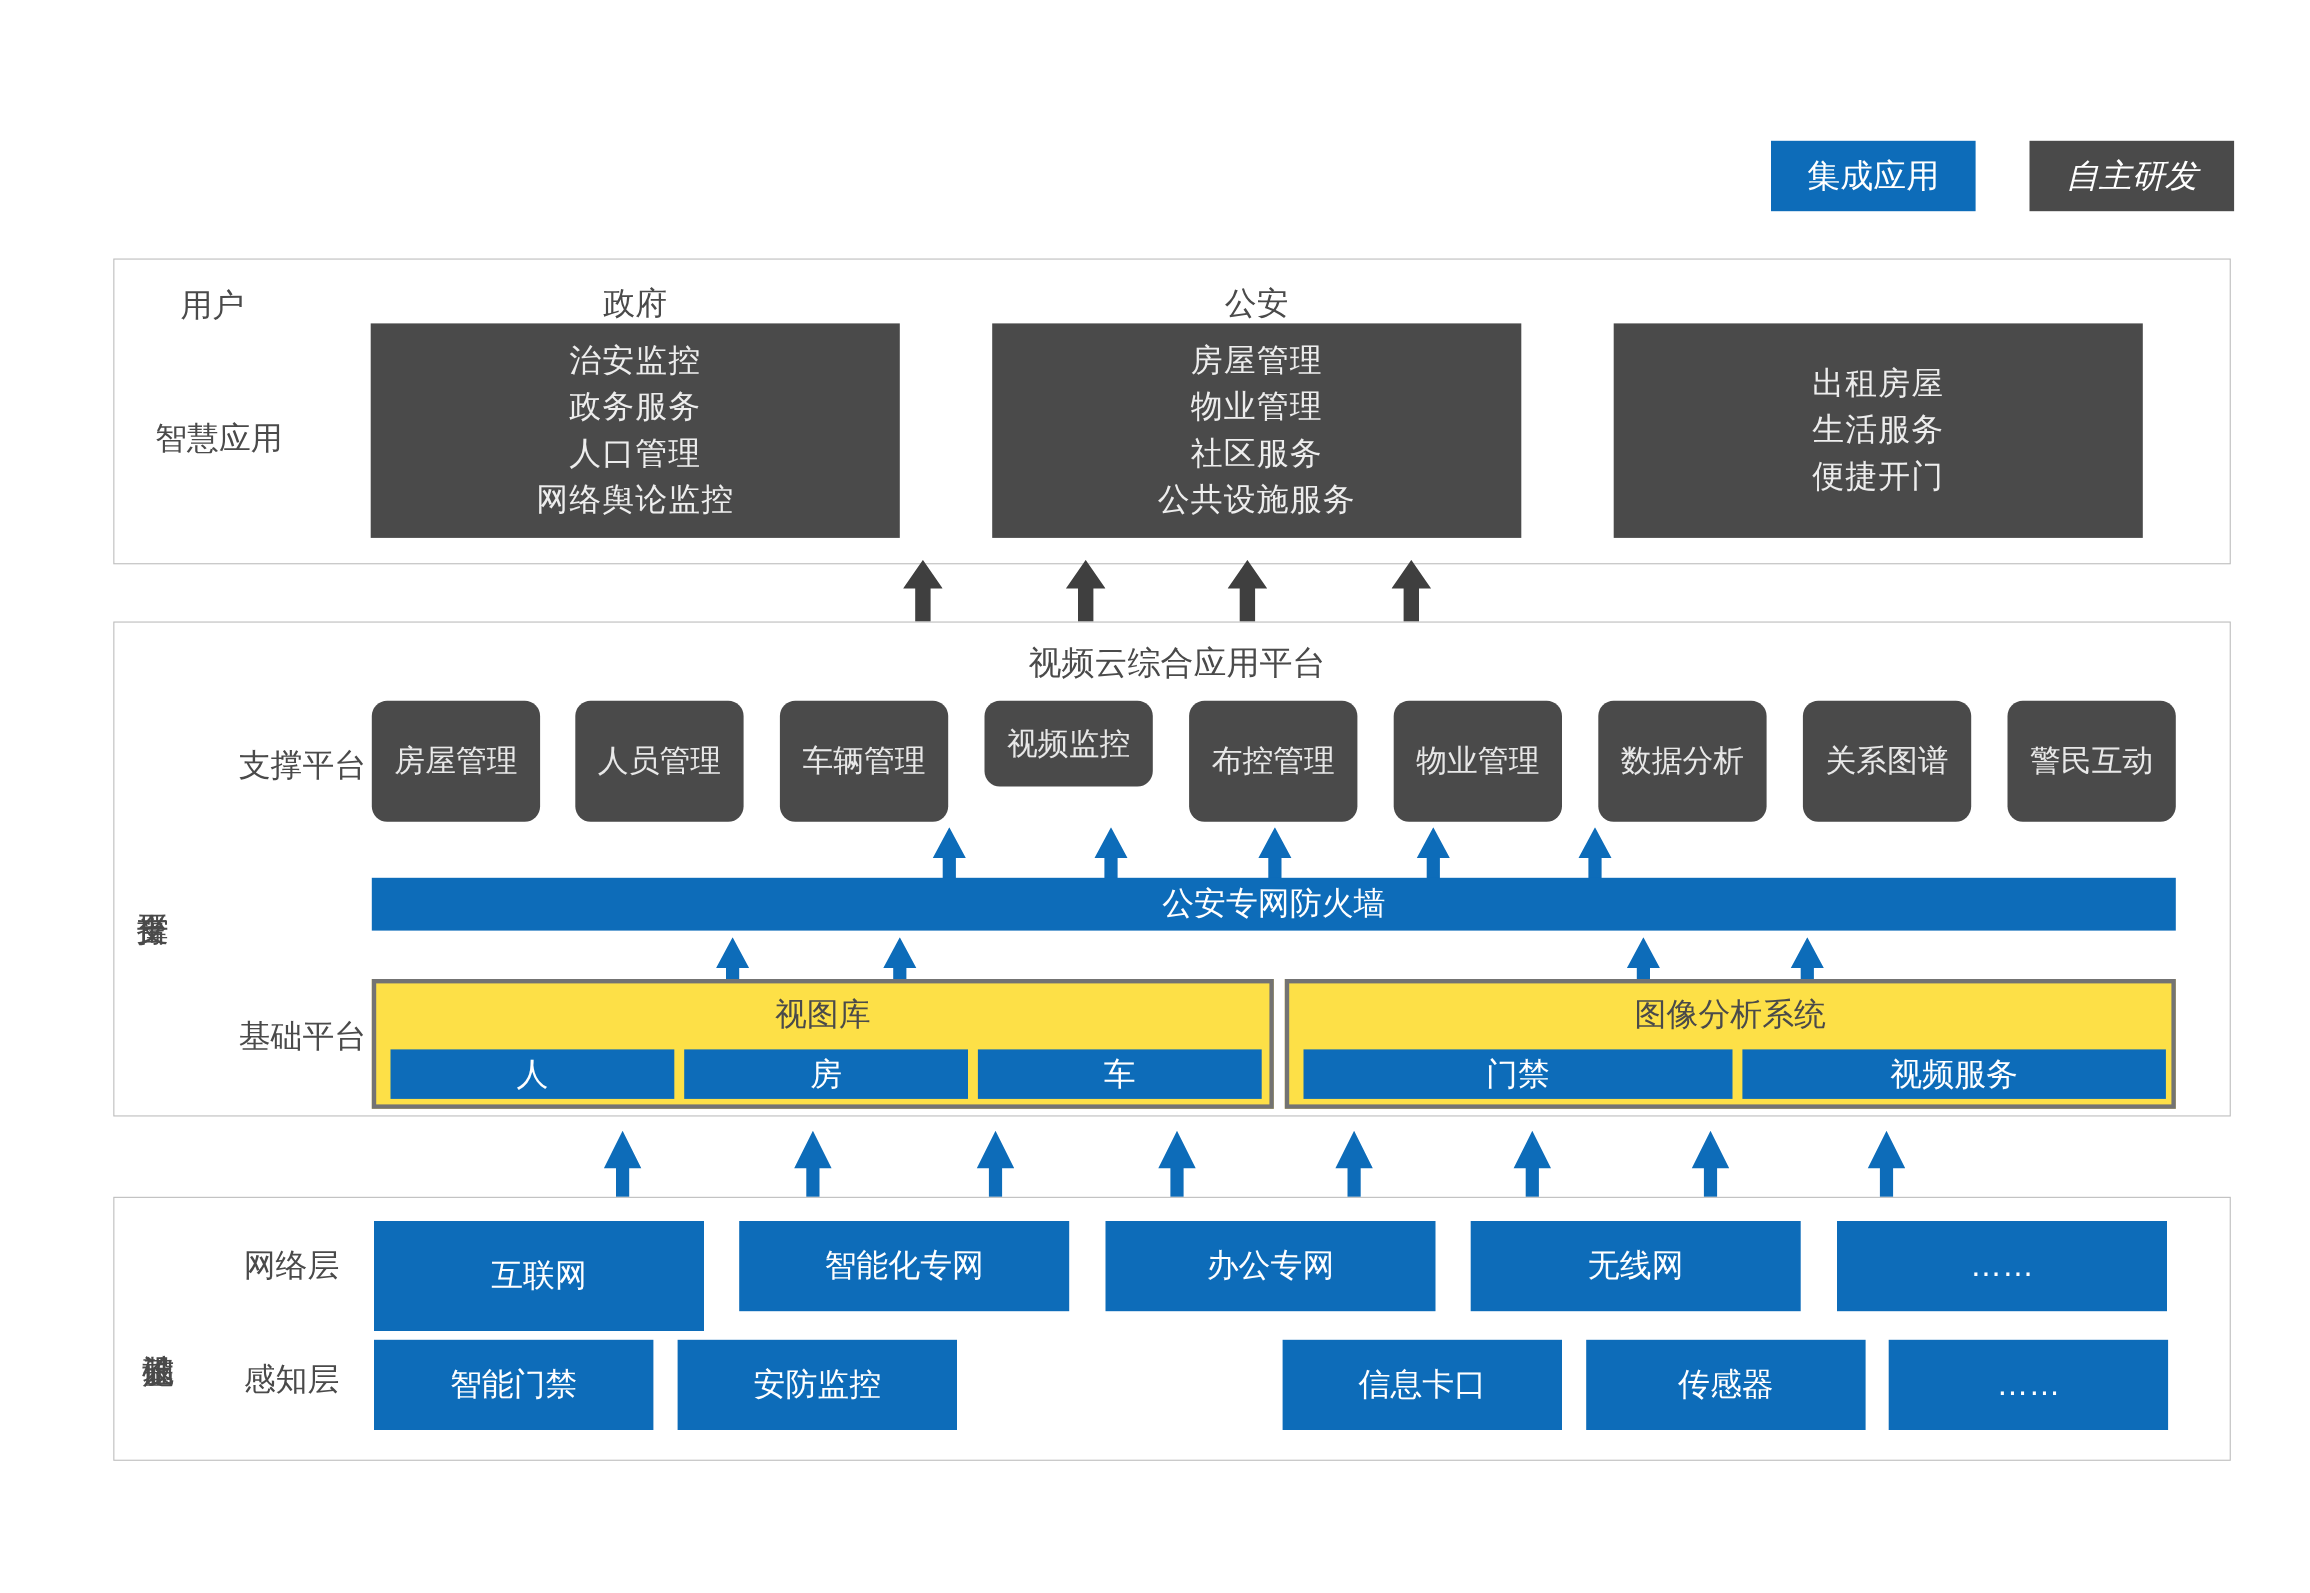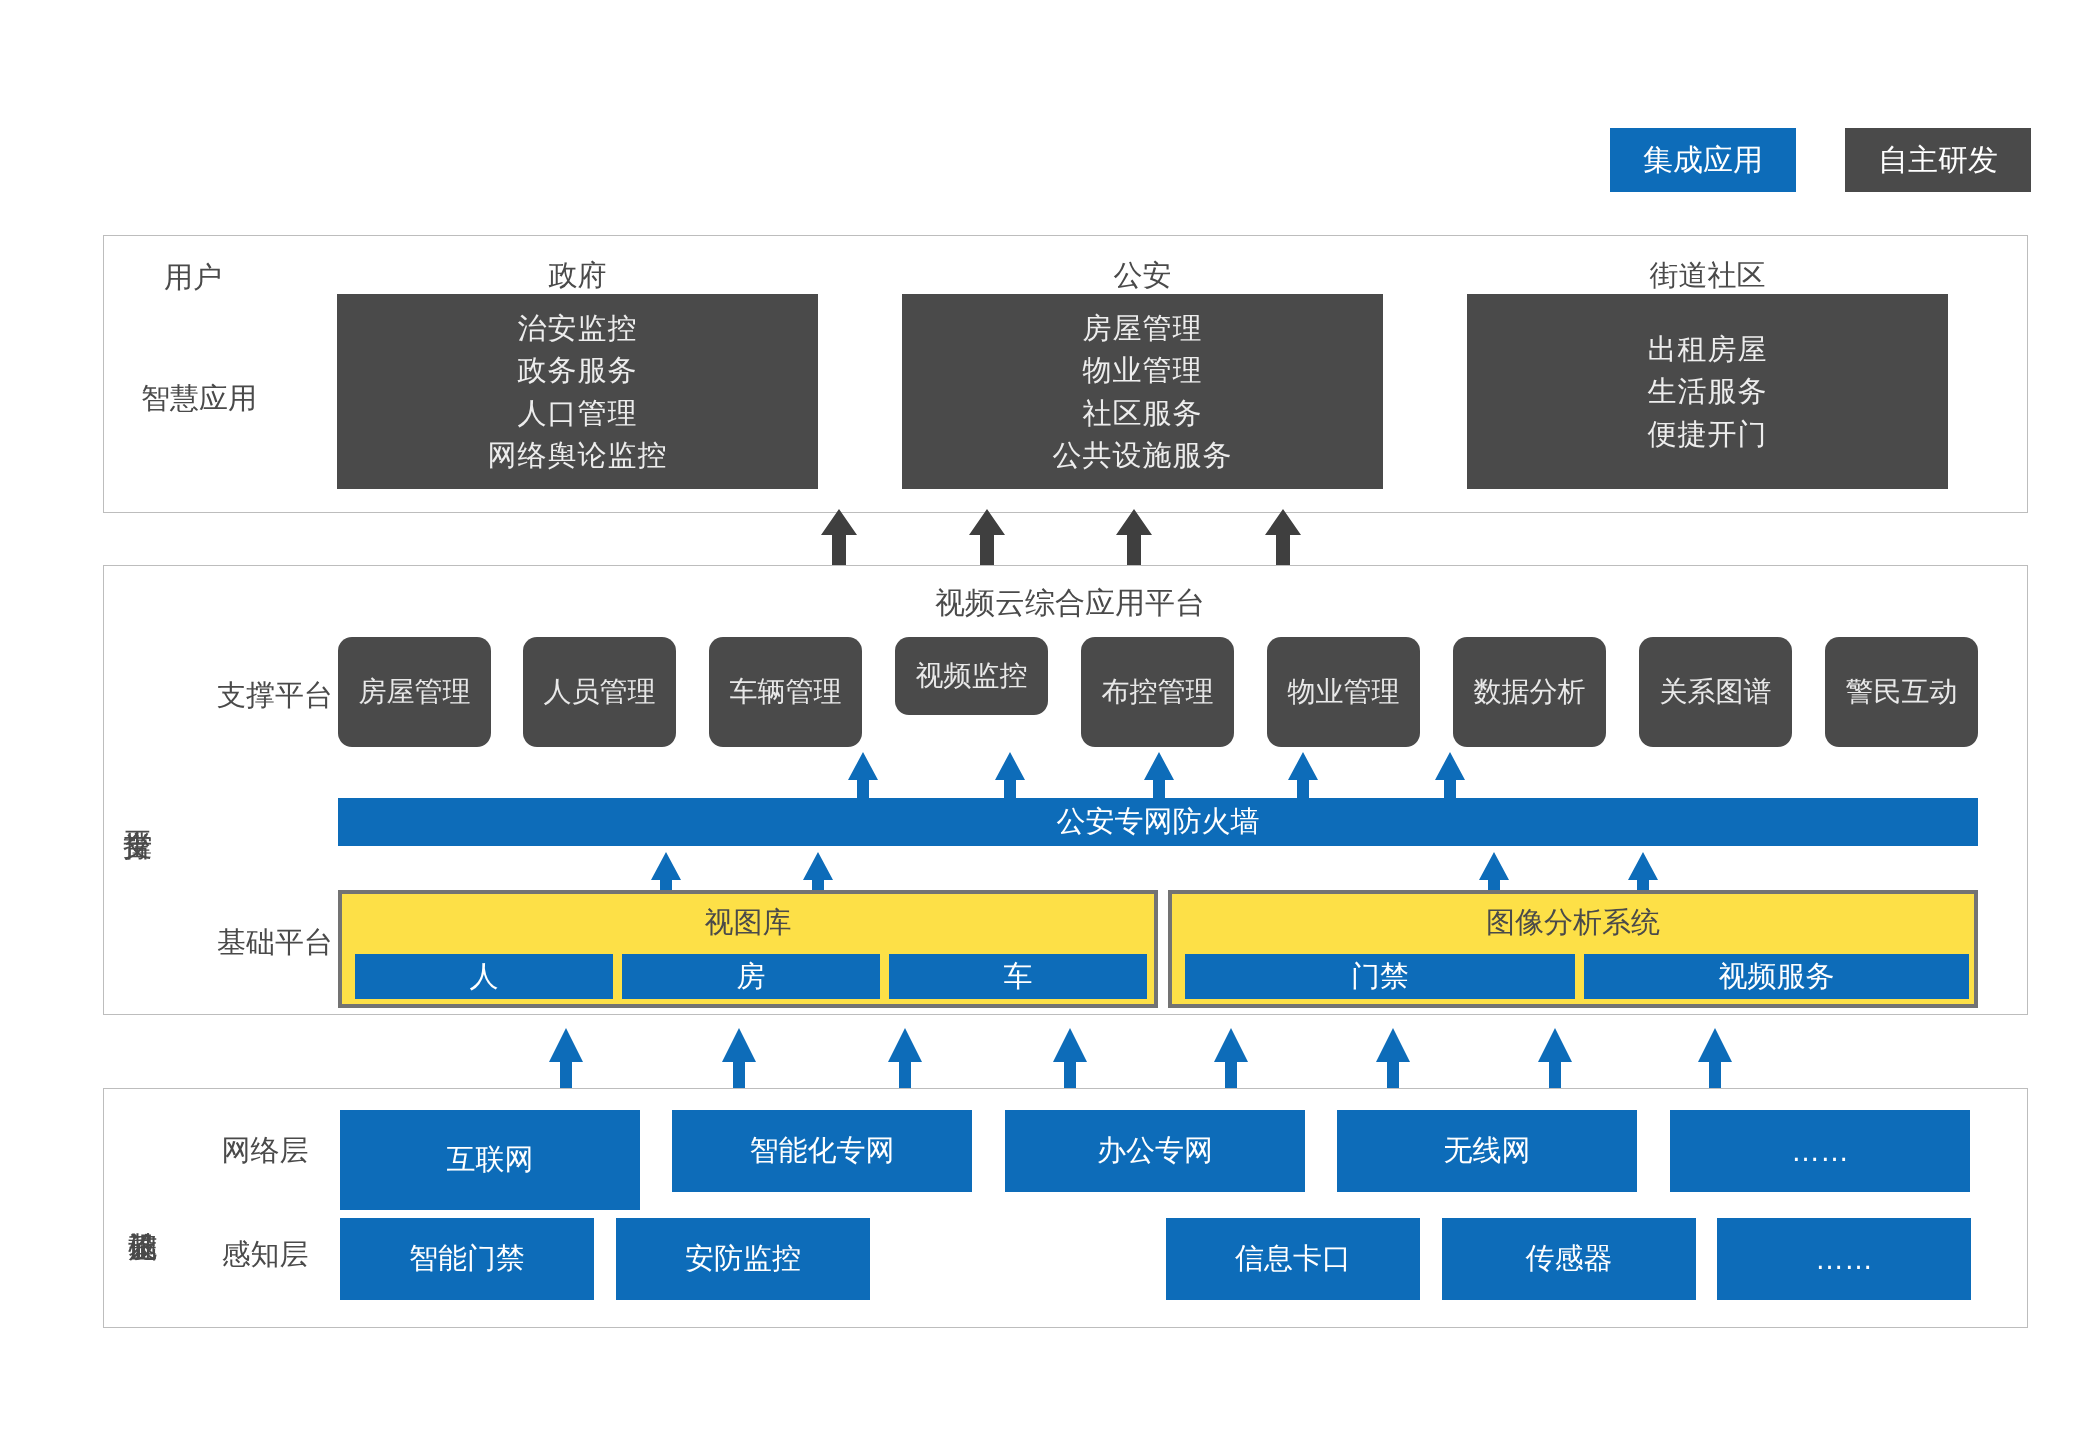--- a/index.html
+++ b/index.html
@@ -24,32 +24,31 @@
   .arrow svg{display:block;}
 </style>
 </head>
 <body>
 
 <div id="stage">
 
   <div class="legend" style="left:1610px;top:128px;width:186px;height:64px;background:#0d6cb9;">
     <span>集成应用</span>
   </div>
-  <div class="legend" style="left:1845px;top:128px;width:186px;height:64px;background:#4a4a4a;">
+  <div class="legend" style="left:1845px;top:128px;width:186px;height:64px;background:#4a4a4a;font-style:italic;">
     <span>自主研发</span>
   </div>
 
   <div class="panel" style="left:103px;top:235px;width:1925px;height:278px;"></div>
 
   <div class="rowlabel" style="left:118px;top:255px;width:150px;height:46px;">用户</div>
   <div class="rowlabel" style="left:104px;top:376px;width:190px;height:46px;">智慧应用</div>
 
   <div class="colhead" style="left:335px;top:254px;width:485px;height:44px;">政府</div>
   <div class="colhead" style="left:900px;top:254px;width:485px;height:44px;">公安</div>
-  <div class="colhead" style="left:1465px;top:254px;width:485px;height:44px;">街道社区</div>
 
   <div class="grayblock" style="left:337px;top:294px;width:481px;height:195px;">
     <span>治安监控</span>
     <span>政务服务</span>
     <span>人口管理</span>
     <span>网络舆论监控</span>
   </div>
 
   <div class="grayblock" style="left:902px;top:294px;width:481px;height:195px;">
     <span>房屋管理</span>

